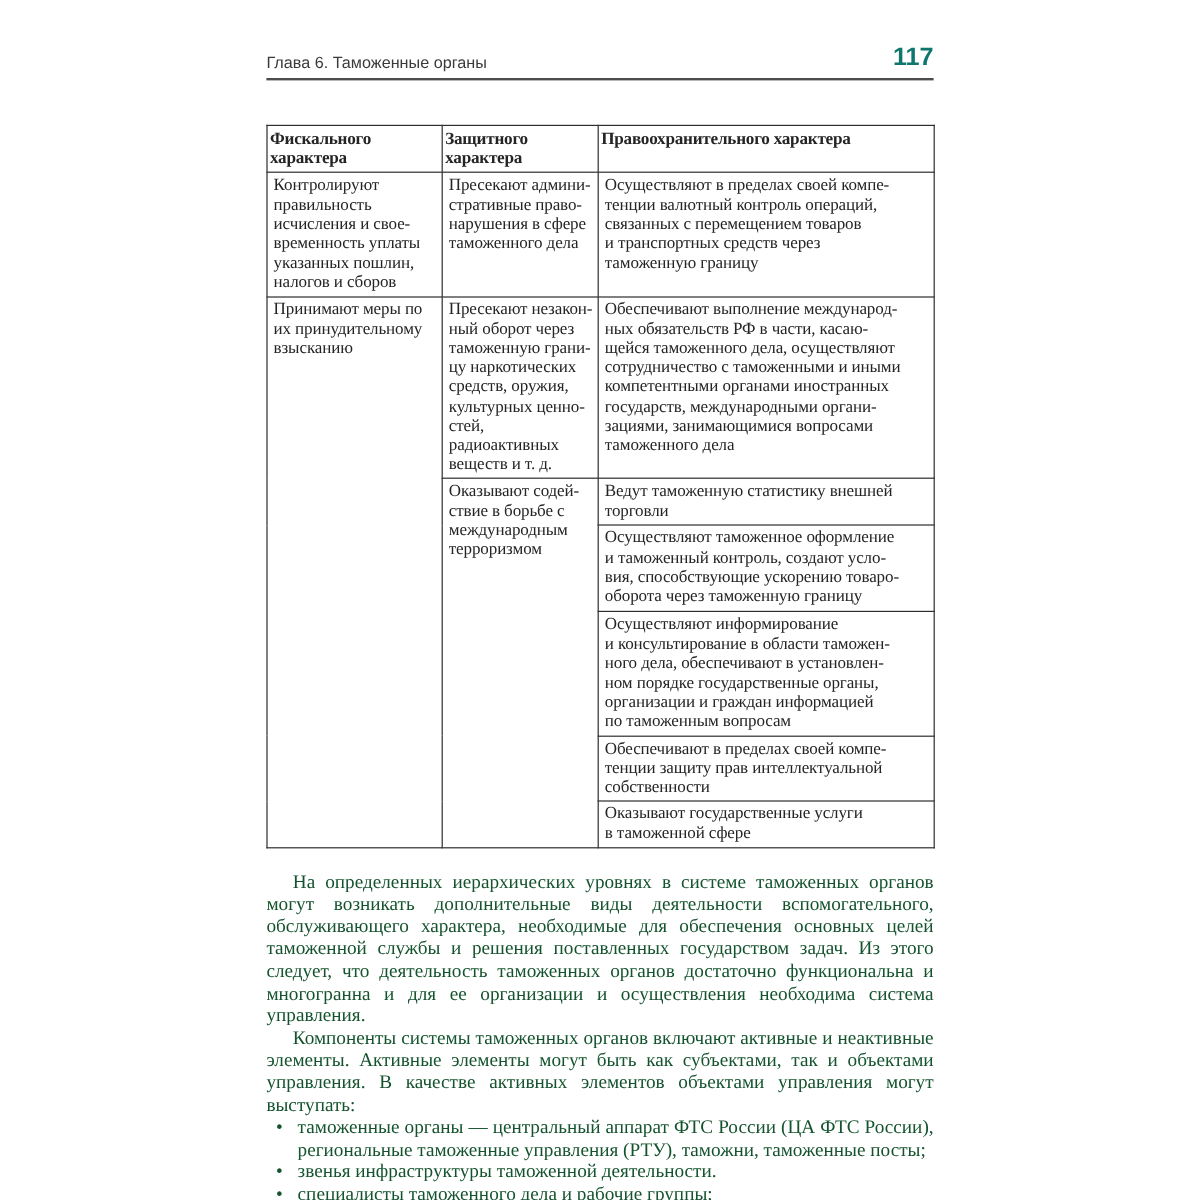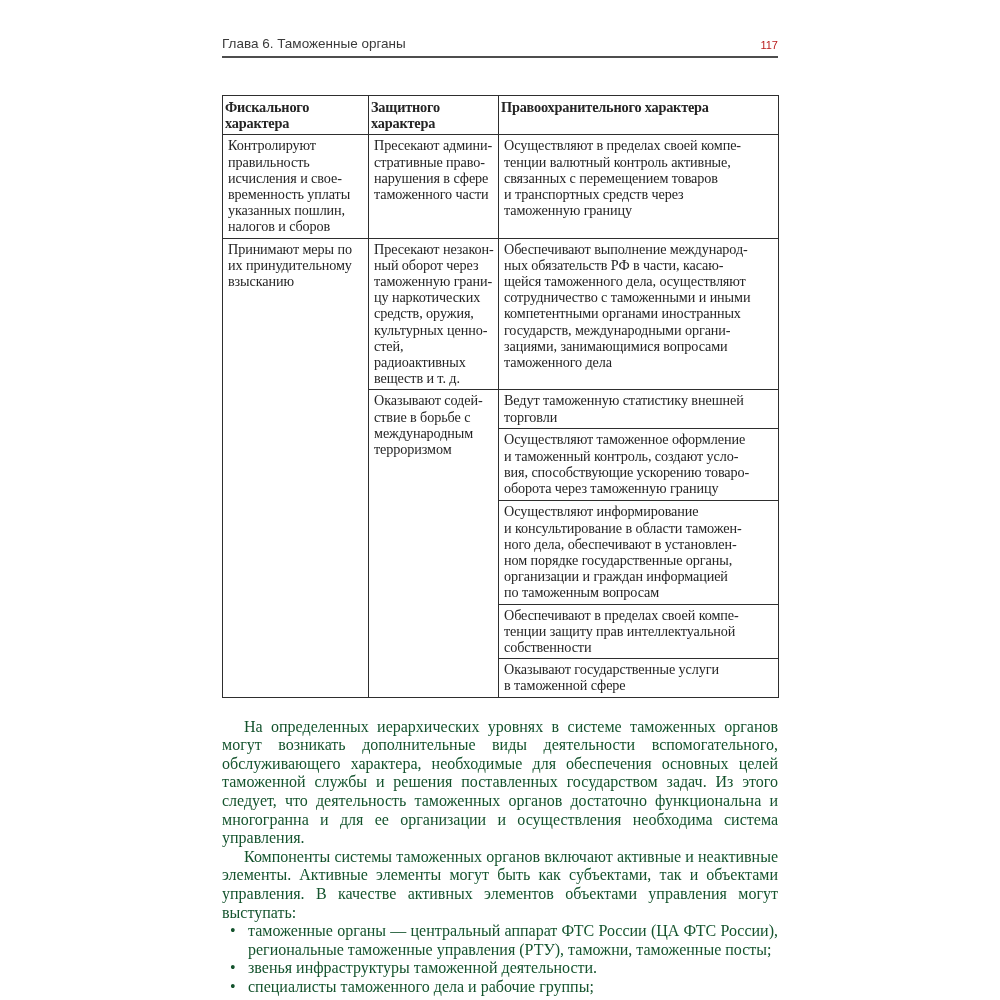--- a/index.html
+++ b/index.html
@@ -17,21 +17,21 @@
   }
   .pagehead {
     display:flex;
     justify-content:space-between;
     align-items:flex-end;
     font-family:"Liberation Sans", sans-serif;
     padding-bottom:5px;
     border-bottom:2px solid #4d4d4d;
   }
   .chapter { font-size:13.5px; color:#3a3a3a; }
-  .pagenum { font-size:11px; font-weight:normal; color:#b91c1c; }
+  .pagenum { font-size:21px; font-weight:bold; color:#0f766e; }
 
   table.main {
     border-collapse:collapse;
     table-layout:fixed;
     width:556px;
     margin-top:37px;
     font-size:14.2px;
     line-height:16.2px;
     letter-spacing:-0.1px;
     color:#242424;
@@ -101,23 +101,23 @@
     <tr style="height:102px">
       <td>Контролируют
 правильность
 исчисления и свое-
 временность уплаты
 указанных пошлин,
 налогов и сборов</td>
       <td>Пресекают админи-
 стративные право-
 нарушения в сфере
-таможенного части</td>
+таможенного дела</td>
       <td>Осуществляют в пределах своей компе-
-тенции валютный контроль активные,
+тенции валютный контроль операций,
 связанных с перемещением товаров
 и транспортных средств через
 таможенную границу</td>
     </tr>
     <tr style="height:132px">
       <td rowspan="6">Принимают меры по
 их принудительному
 взысканию</td>
       <td>Пресекают незакон-
 ный оборот через

